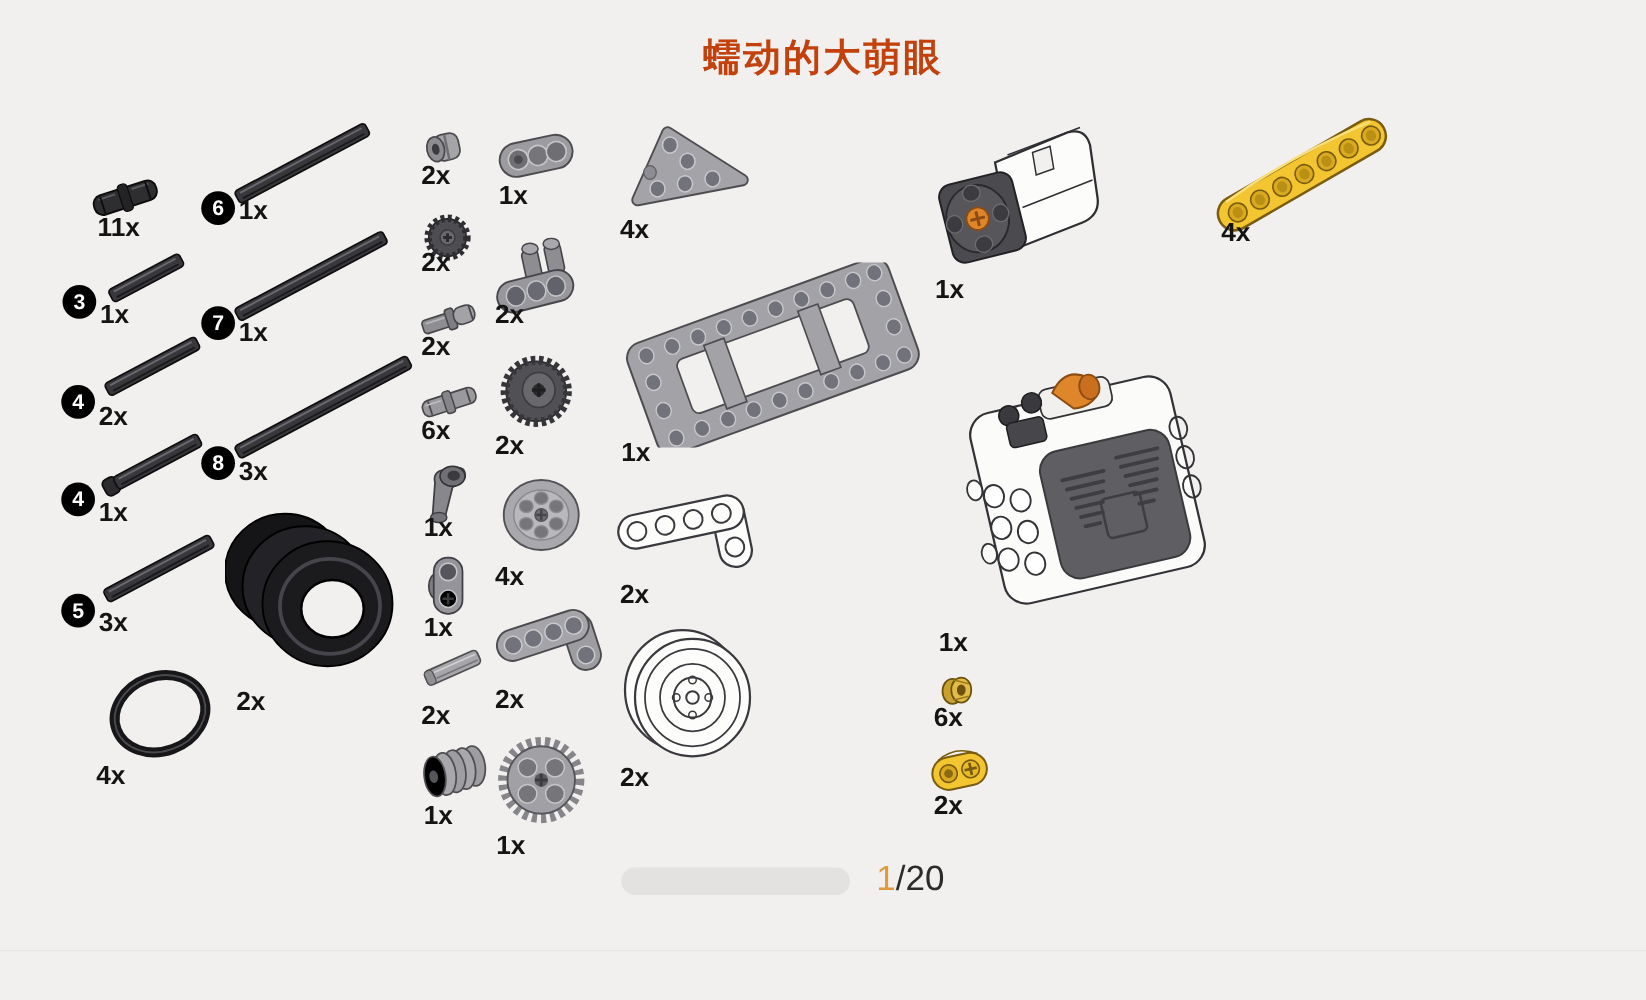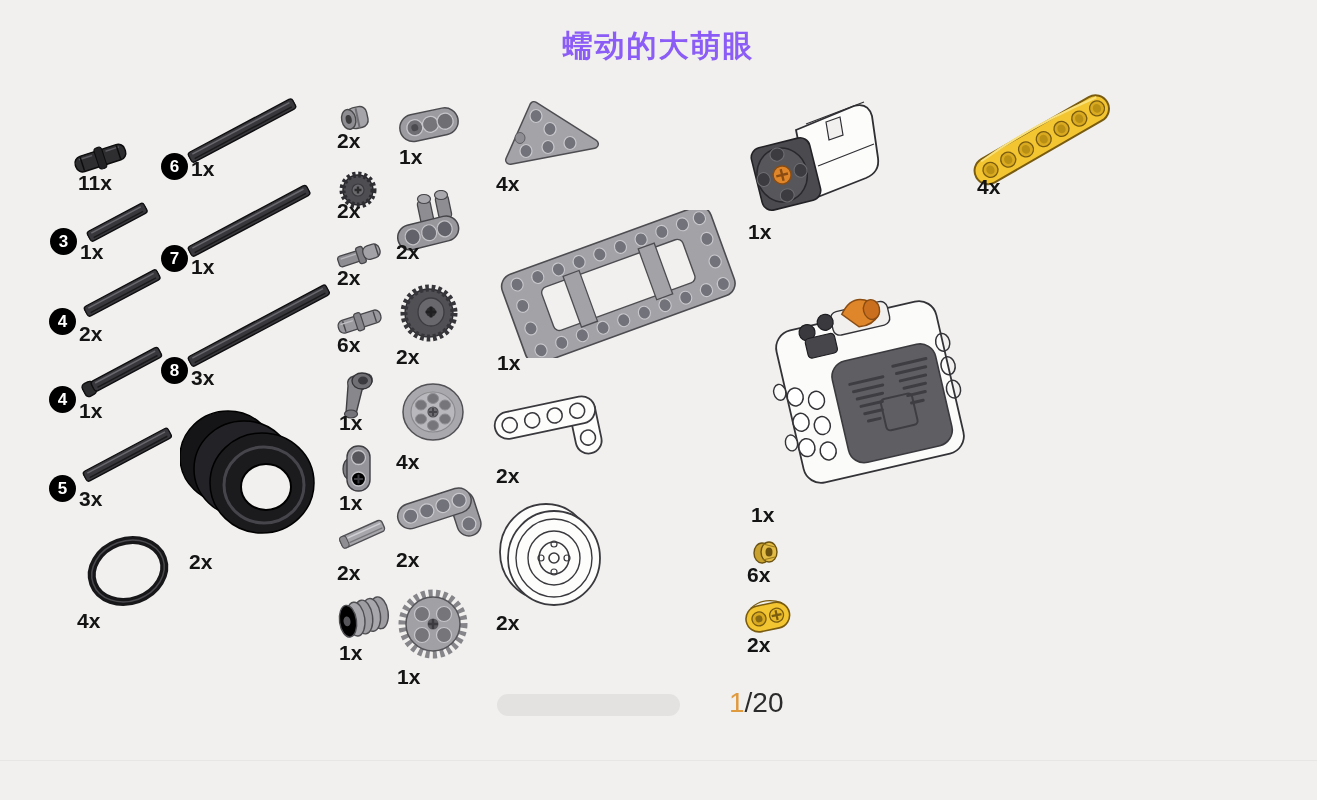--- a/index.html
+++ b/index.html
@@ -4,21 +4,21 @@
 <style>
   html,body{margin:0;padding:0;}
   body{
     width:1317px;height:800px;position:relative;overflow:hidden;
     background:#f1f0ee;
     font-family:"Liberation Sans","DejaVu Sans",sans-serif;
   }
   .stage{position:absolute;inset:0;}
   .page-title{
     position:absolute;top:26px;left:0;width:100%;
-    text-align:center;font-size:30px;font-weight:600;color:#8b5cf6;letter-spacing:2px;
+    text-align:center;font-size:30px;font-weight:600;color:#c2410c;letter-spacing:2px;
   }
   .part{position:absolute;}
   .gfx{position:absolute;left:0;top:0;}
   .qty{
     position:absolute;font-size:21px;font-weight:700;color:#141414;
     white-space:nowrap;line-height:1;
   }
   .badge{
     position:absolute;width:27px;height:27px;border-radius:50%;
     background:#000;color:#fff;font-size:17px;font-weight:700;
@@ -28,21 +28,21 @@
   .rotn12{transform:rotate(-12deg);transform-origin:50% 50%;}
   .rotn18{transform:rotate(-18deg);transform-origin:50% 50%;}
   .rotn24{transform:rotate(-24deg);transform-origin:50% 50%;}
   .rotn30{transform:rotate(-30deg);transform-origin:50% 50%;}
   .axle{transform:rotate(-28deg);transform-origin:0 50%;}
   .progress-track{
     position:absolute;left:497px;top:694px;width:183px;height:22px;
     border-radius:11px;background:#e3e2e0;
   }
   .pager{
-    position:absolute;left:701px;top:688px;font-size:28px;line-height:1.1;color:#2b2b2b;margin-left:28px;
+    position:absolute;left:701px;top:688px;font-size:28px;line-height:1.1;color:#2b2b2b;
   }
   .pager .cur{color:#df9a3e;}
   .footer-line{position:absolute;left:0;top:760px;width:100%;height:1px;background:#e7e6e4;}
 </style>
 </head>
 <body>
 
 <div class="stage">
 
   <div class="page-title">蠕动的大萌眼</div>

